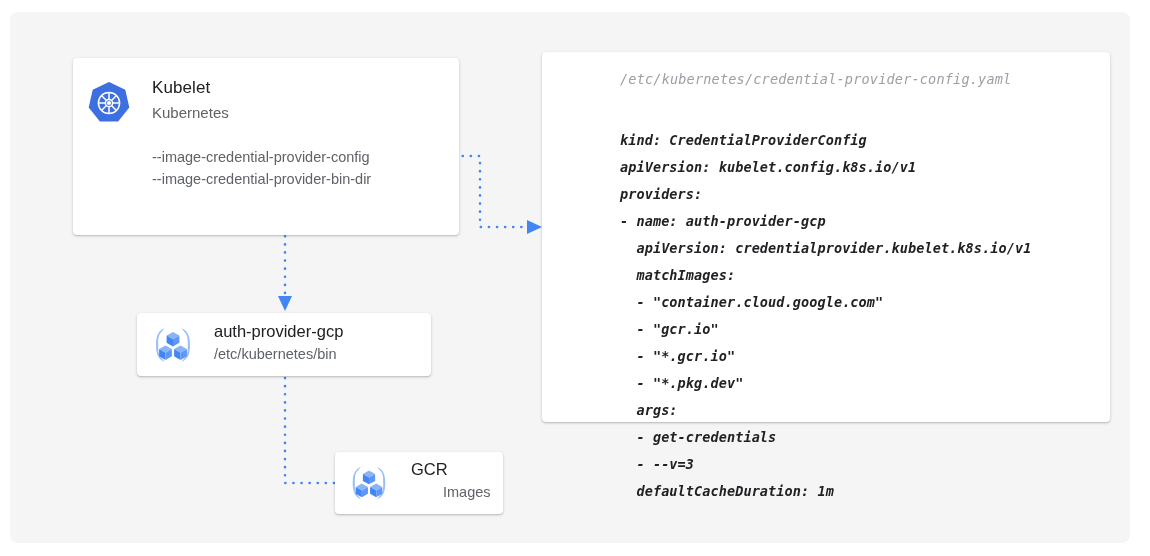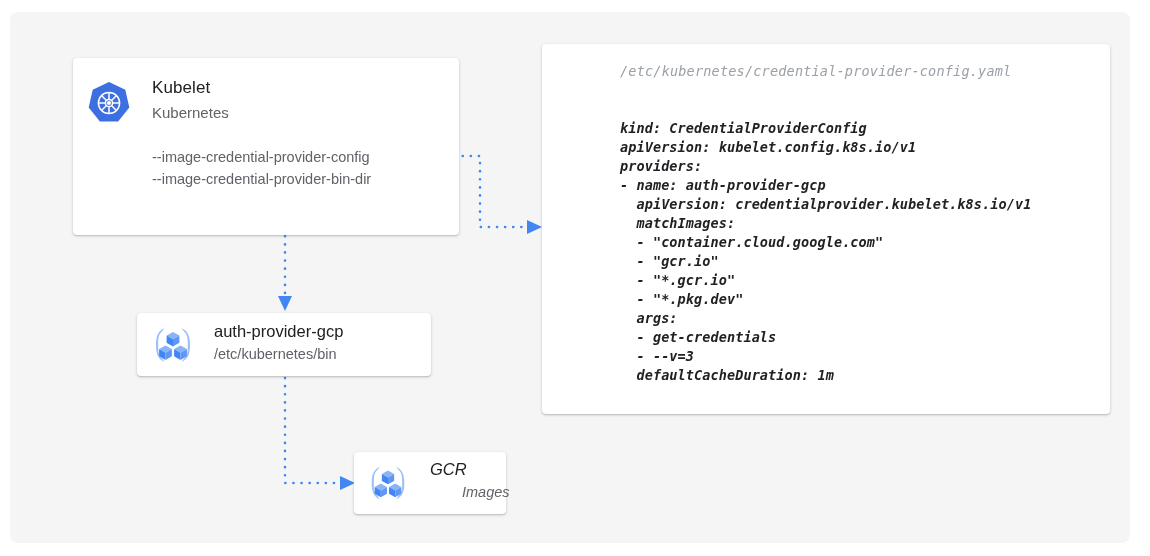--- a/index.html
+++ b/index.html
@@ -96,25 +96,24 @@
   #auth-subtitle {
     position: absolute;
     left: 77px;
     top: 33px;
     font-size: 14.5px;
     color: #5f6368;
   }
 
   
   #gcr-card {
-    left: 354px;
+    left: 335px;
     top: 452px;
-    width: 152px;
+    width: 168px;
     height: 62px;
-    font-style: italic;
   }
   #gcr-icon-wrap {
     position: absolute;
     left: 11px;
     top: 8px;
     width: 46px;
     height: 46px;
   }
   #gcr-title {
     position: absolute;
@@ -128,21 +127,21 @@
     left: 76px;
     top: 32px;
     font-size: 14.5px;
     color: #5f6368;
     margin-left: 32px;
   }
 
   
   #yaml-card {
     left: 542px;
-    top: 44px;
+    top: 52px;
     width: 568px;
     height: 370px;
   }
   #yaml-path {
     position: absolute;
     left: 78px;
     top: 19px;
     font-family: "DejaVu Sans Mono", "Liberation Mono", monospace;
     font-style: italic;
     font-size: 13.5px;
@@ -151,21 +150,21 @@
     white-space: pre;
   }
   #yaml-body {
     position: absolute;
     left: 78px;
     top: 61px;
     font-family: "DejaVu Sans Mono", "Liberation Mono", monospace;
     font-style: italic;
     font-weight: bold;
     font-size: 13.5px;
-    line-height: 19px;
+    line-height: 27px;
     color: #202124;
     white-space: pre;
     letter-spacing: 0.1px;
   }
 
   
   .conn {
     position: absolute;
     pointer-events: none;
   }

